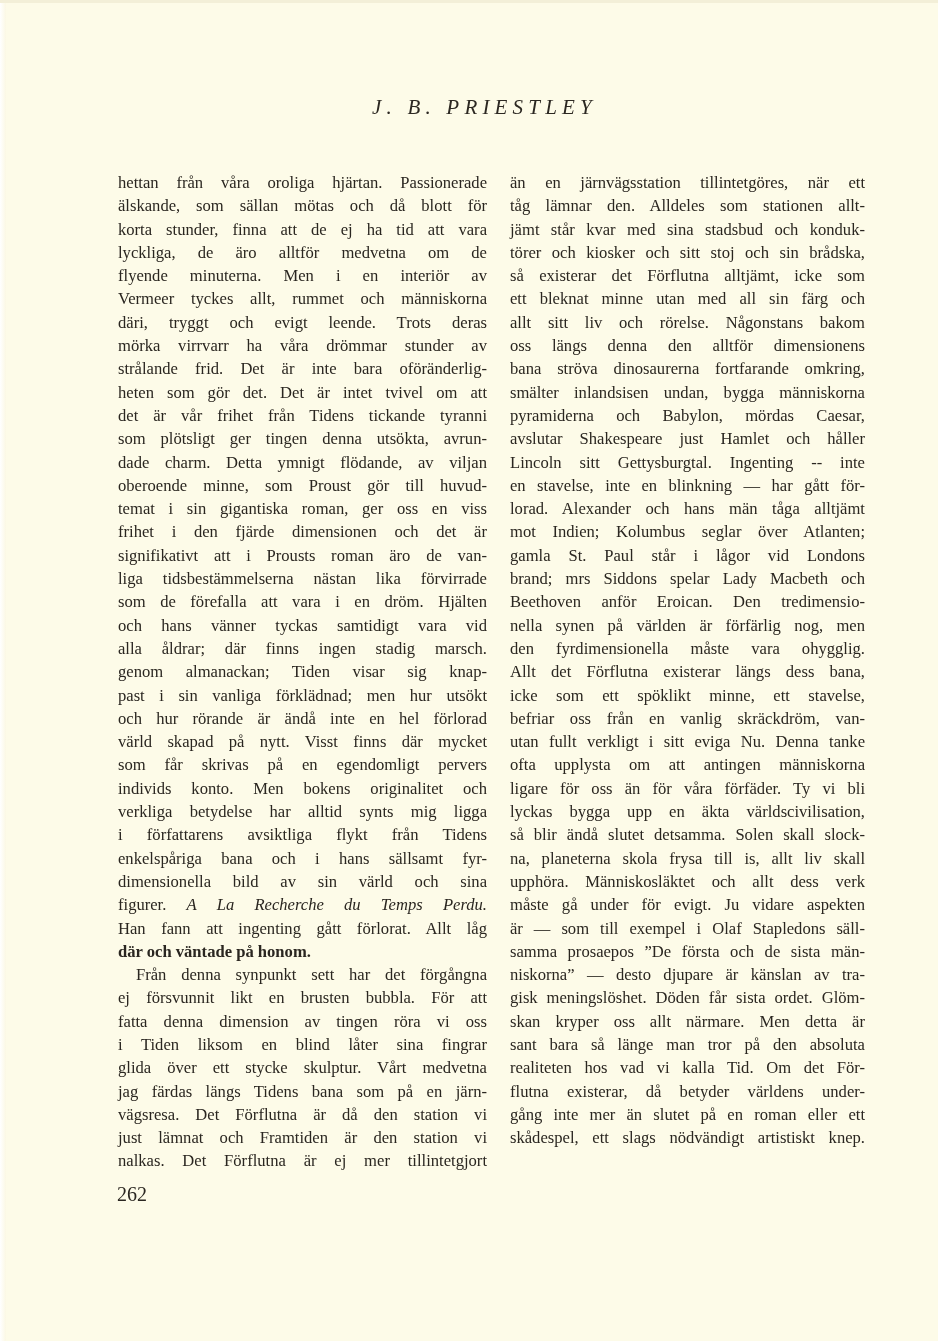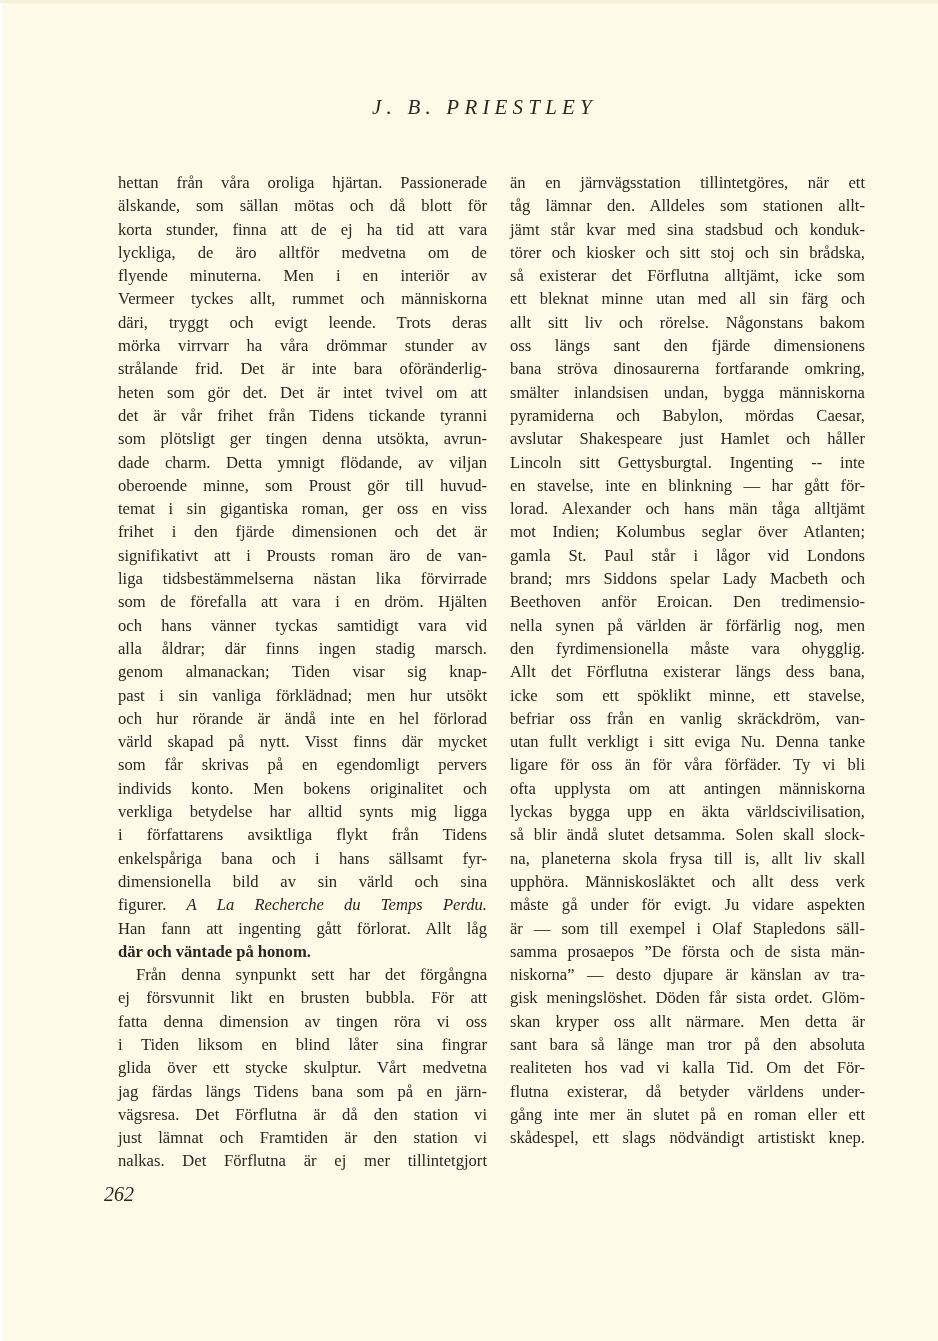--- a/index.html
+++ b/index.html
@@ -64,25 +64,24 @@
     }
     .line.indent {
       text-indent: 18px;
     }
     .italic-span {
       font-style: italic;
     }
     .page-number {
       position: absolute;
       top: 1183px;
-      left: 104px;
+      left: 117px;
       font-family: "Liberation Serif", serif;
       font-size: 20px;
       color: #2a2620;
-      font-style: italic;
     }
   </style>
 </head>
 <body>
 
 <div class="page-edge"></div>
 <div class="page-top-edge"></div>
 
 <div class="running-head">J. B. PRIESTLEY</div>
 
@@ -133,40 +132,40 @@
 </div>
 
 <div class="column col-right">
   <span class="line">än en järnvägsstation tillintetgöres, när ett</span>
   <span class="line">tåg lämnar den. Alldeles som stationen allt-</span>
   <span class="line">jämt står kvar med sina stadsbud och konduk-</span>
   <span class="line">törer och kiosker och sitt stoj och sin brådska,</span>
   <span class="line">så existerar det Förflutna alltjämt, icke som</span>
   <span class="line">ett bleknat minne utan med all sin färg och</span>
   <span class="line">allt sitt liv och rörelse. Någonstans bakom</span>
-  <span class="line">oss längs sant den fjärde dimensionens</span>
+  <span class="line">oss längs denna den alltför dimensionens</span>
   <span class="line">bana ströva dinosaurerna fortfarande omkring,</span>
   <span class="line">smälter inlandsisen undan, bygga människorna</span>
   <span class="line">pyramiderna och Babylon, mördas Caesar,</span>
   <span class="line">avslutar Shakespeare just Hamlet och håller</span>
   <span class="line">Lincoln sitt Gettysburgtal. Ingenting -- inte</span>
   <span class="line">en stavelse, inte en blinkning — har gått för-</span>
   <span class="line">lorad. Alexander och hans män tåga alltjämt</span>
   <span class="line">mot Indien; Kolumbus seglar över Atlanten;</span>
   <span class="line">gamla St. Paul står i lågor vid Londons</span>
   <span class="line">brand; mrs Siddons spelar Lady Macbeth och</span>
   <span class="line">Beethoven anför Eroican. Den tredimensio-</span>
   <span class="line">nella synen på världen är förfärlig nog, men</span>
   <span class="line">den fyrdimensionella måste vara ohygglig.</span>
   <span class="line">Allt det Förflutna existerar längs dess bana,</span>
   <span class="line">icke som ett spöklikt minne, ett stavelse,</span>
   <span class="line">befriar oss från en vanlig skräckdröm, van-</span>
   <span class="line">utan fullt verkligt i sitt eviga Nu. Denna tanke</span>
+  <span class="line">ofta upplysta om att antingen människorna</span>
   <span class="line">ligare för oss än för våra förfäder. Ty vi bli</span>
-  <span class="line">ofta upplysta om att antingen människorna</span>
   <span class="line">lyckas bygga upp en äkta världscivilisation,</span>
   <span class="line">så blir ändå slutet detsamma. Solen skall slock-</span>
   <span class="line">na, planeterna skola frysa till is, allt liv skall</span>
   <span class="line">upphöra. Människosläktet och allt dess verk</span>
   <span class="line">måste gå under för evigt. Ju vidare aspekten</span>
   <span class="line">är — som till exempel i Olaf Stapledons säll-</span>
   <span class="line">samma prosaepos ”De första och de sista män-</span>
   <span class="line">niskorna” — desto djupare är känslan av tra-</span>
   <span class="line">gisk meningslöshet. Döden får sista ordet. Glöm-</span>
   <span class="line">skan kryper oss allt närmare. Men detta är</span>

